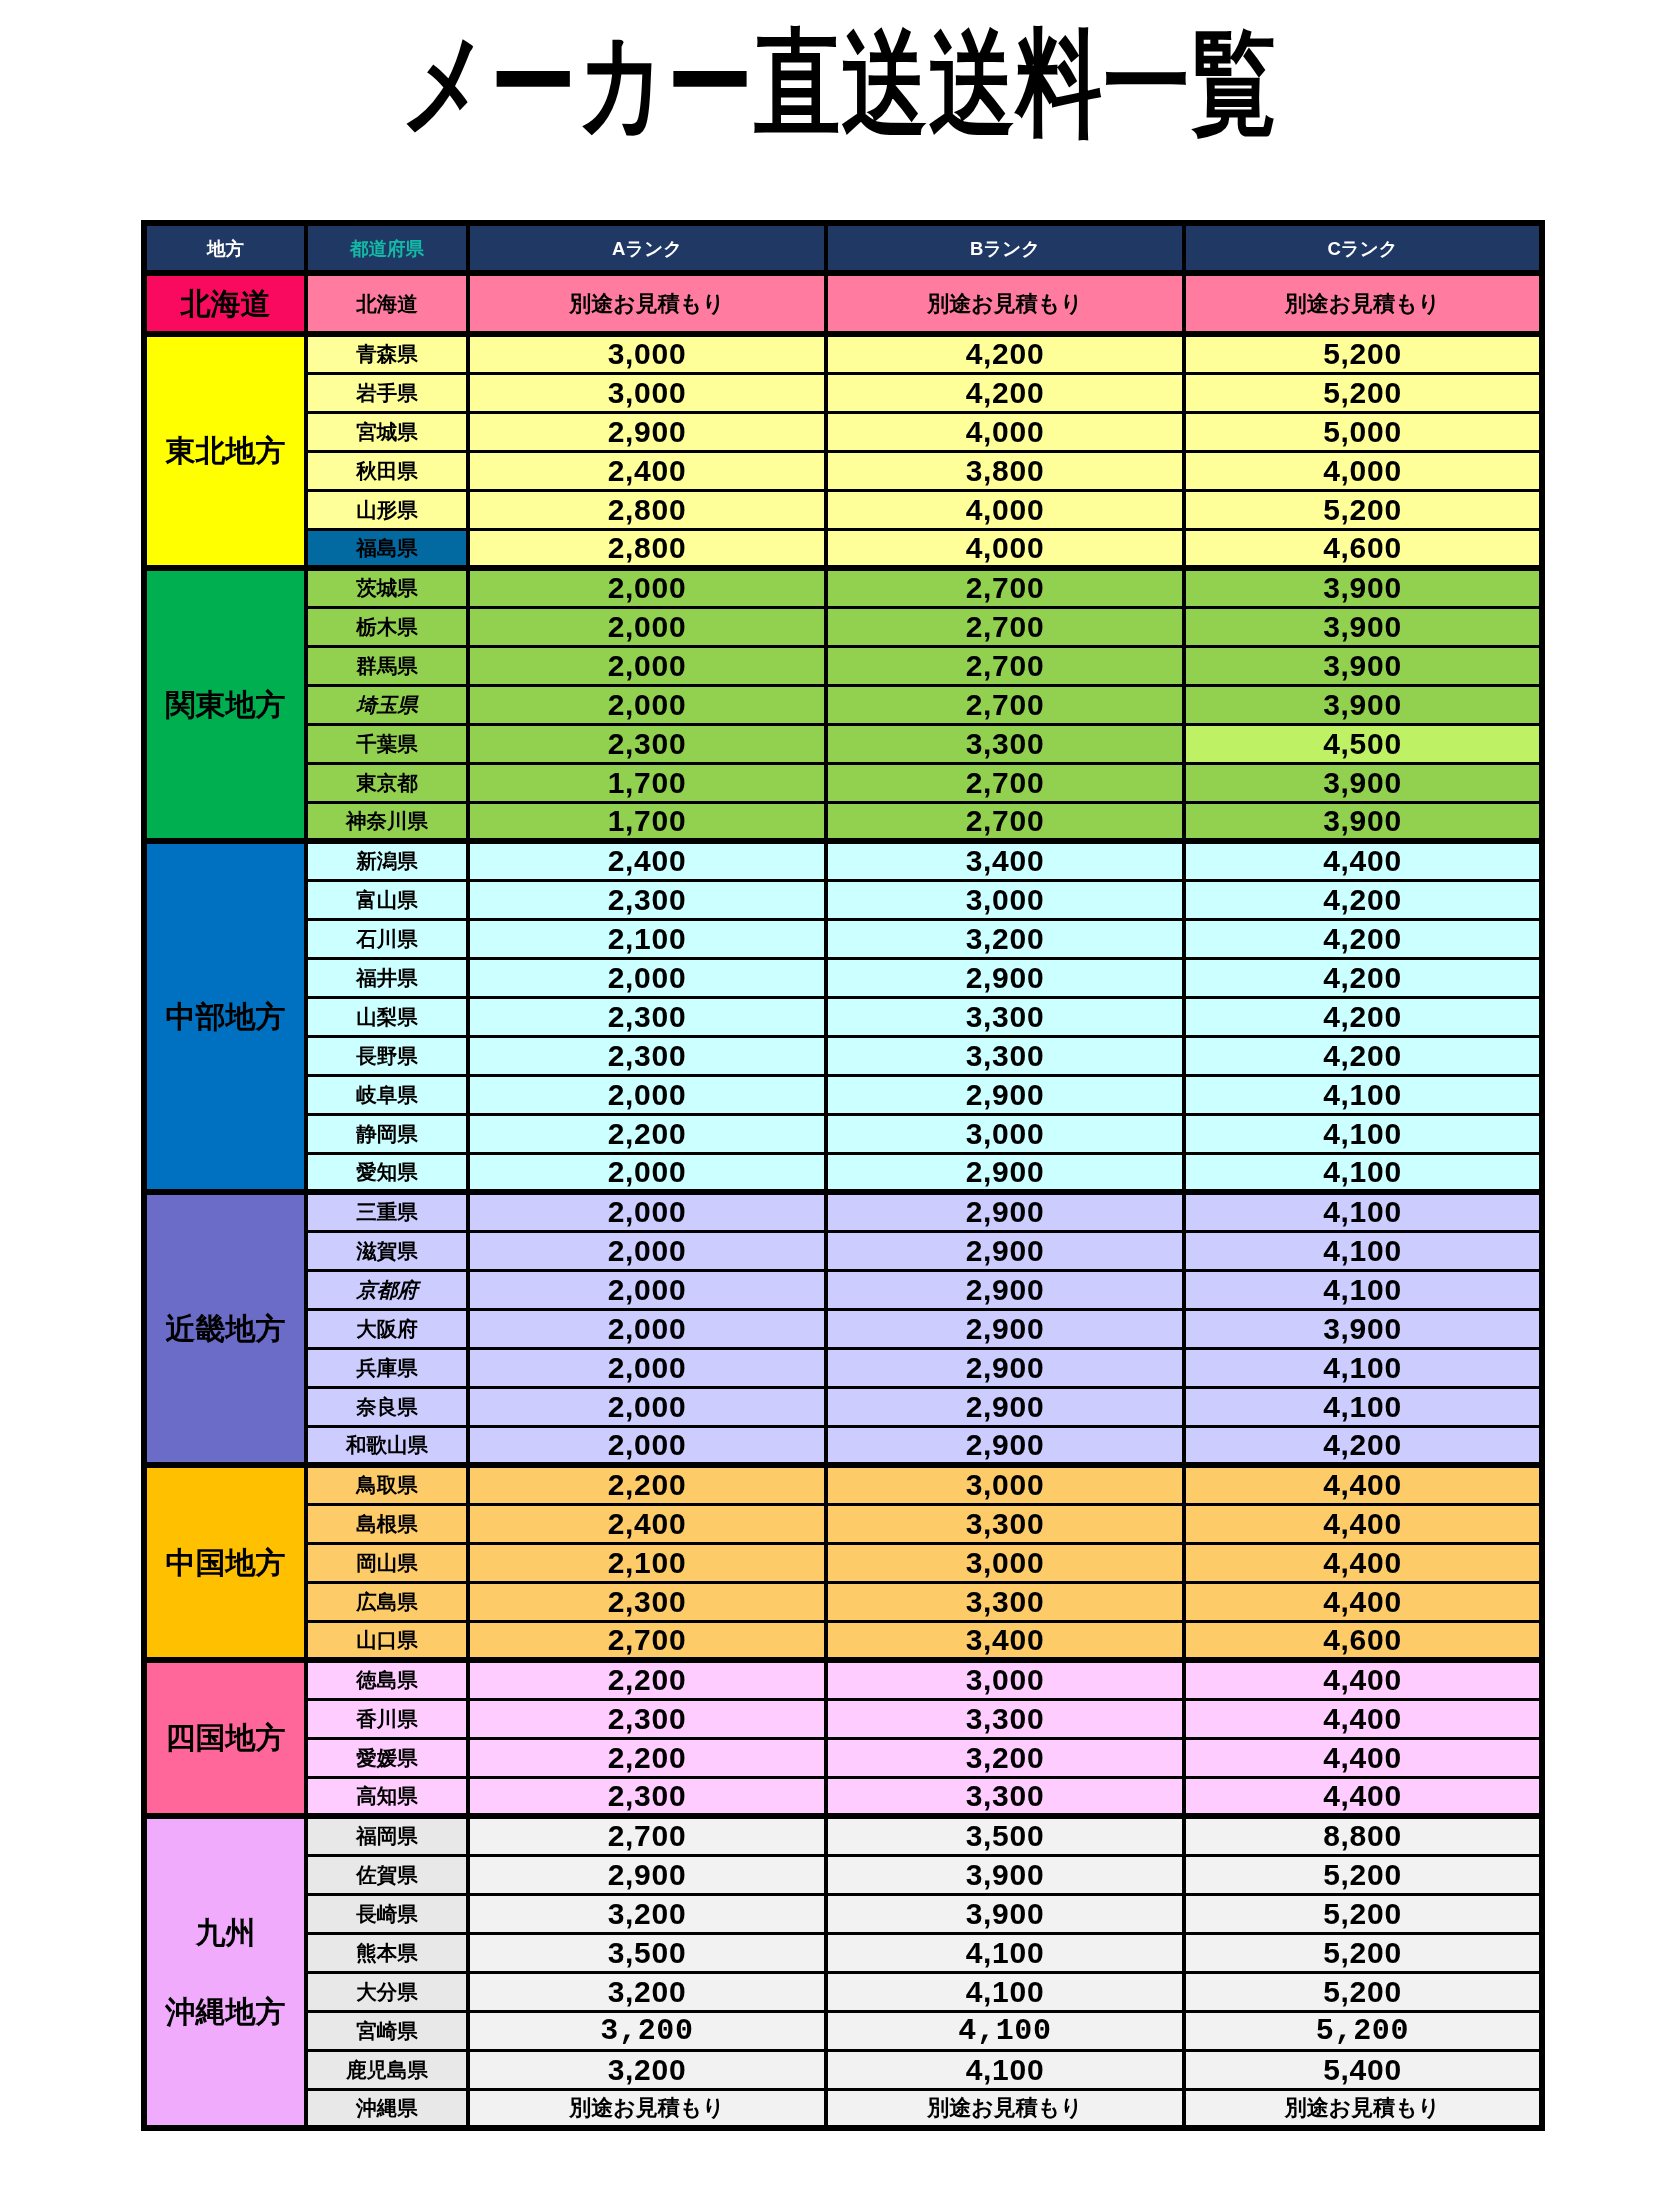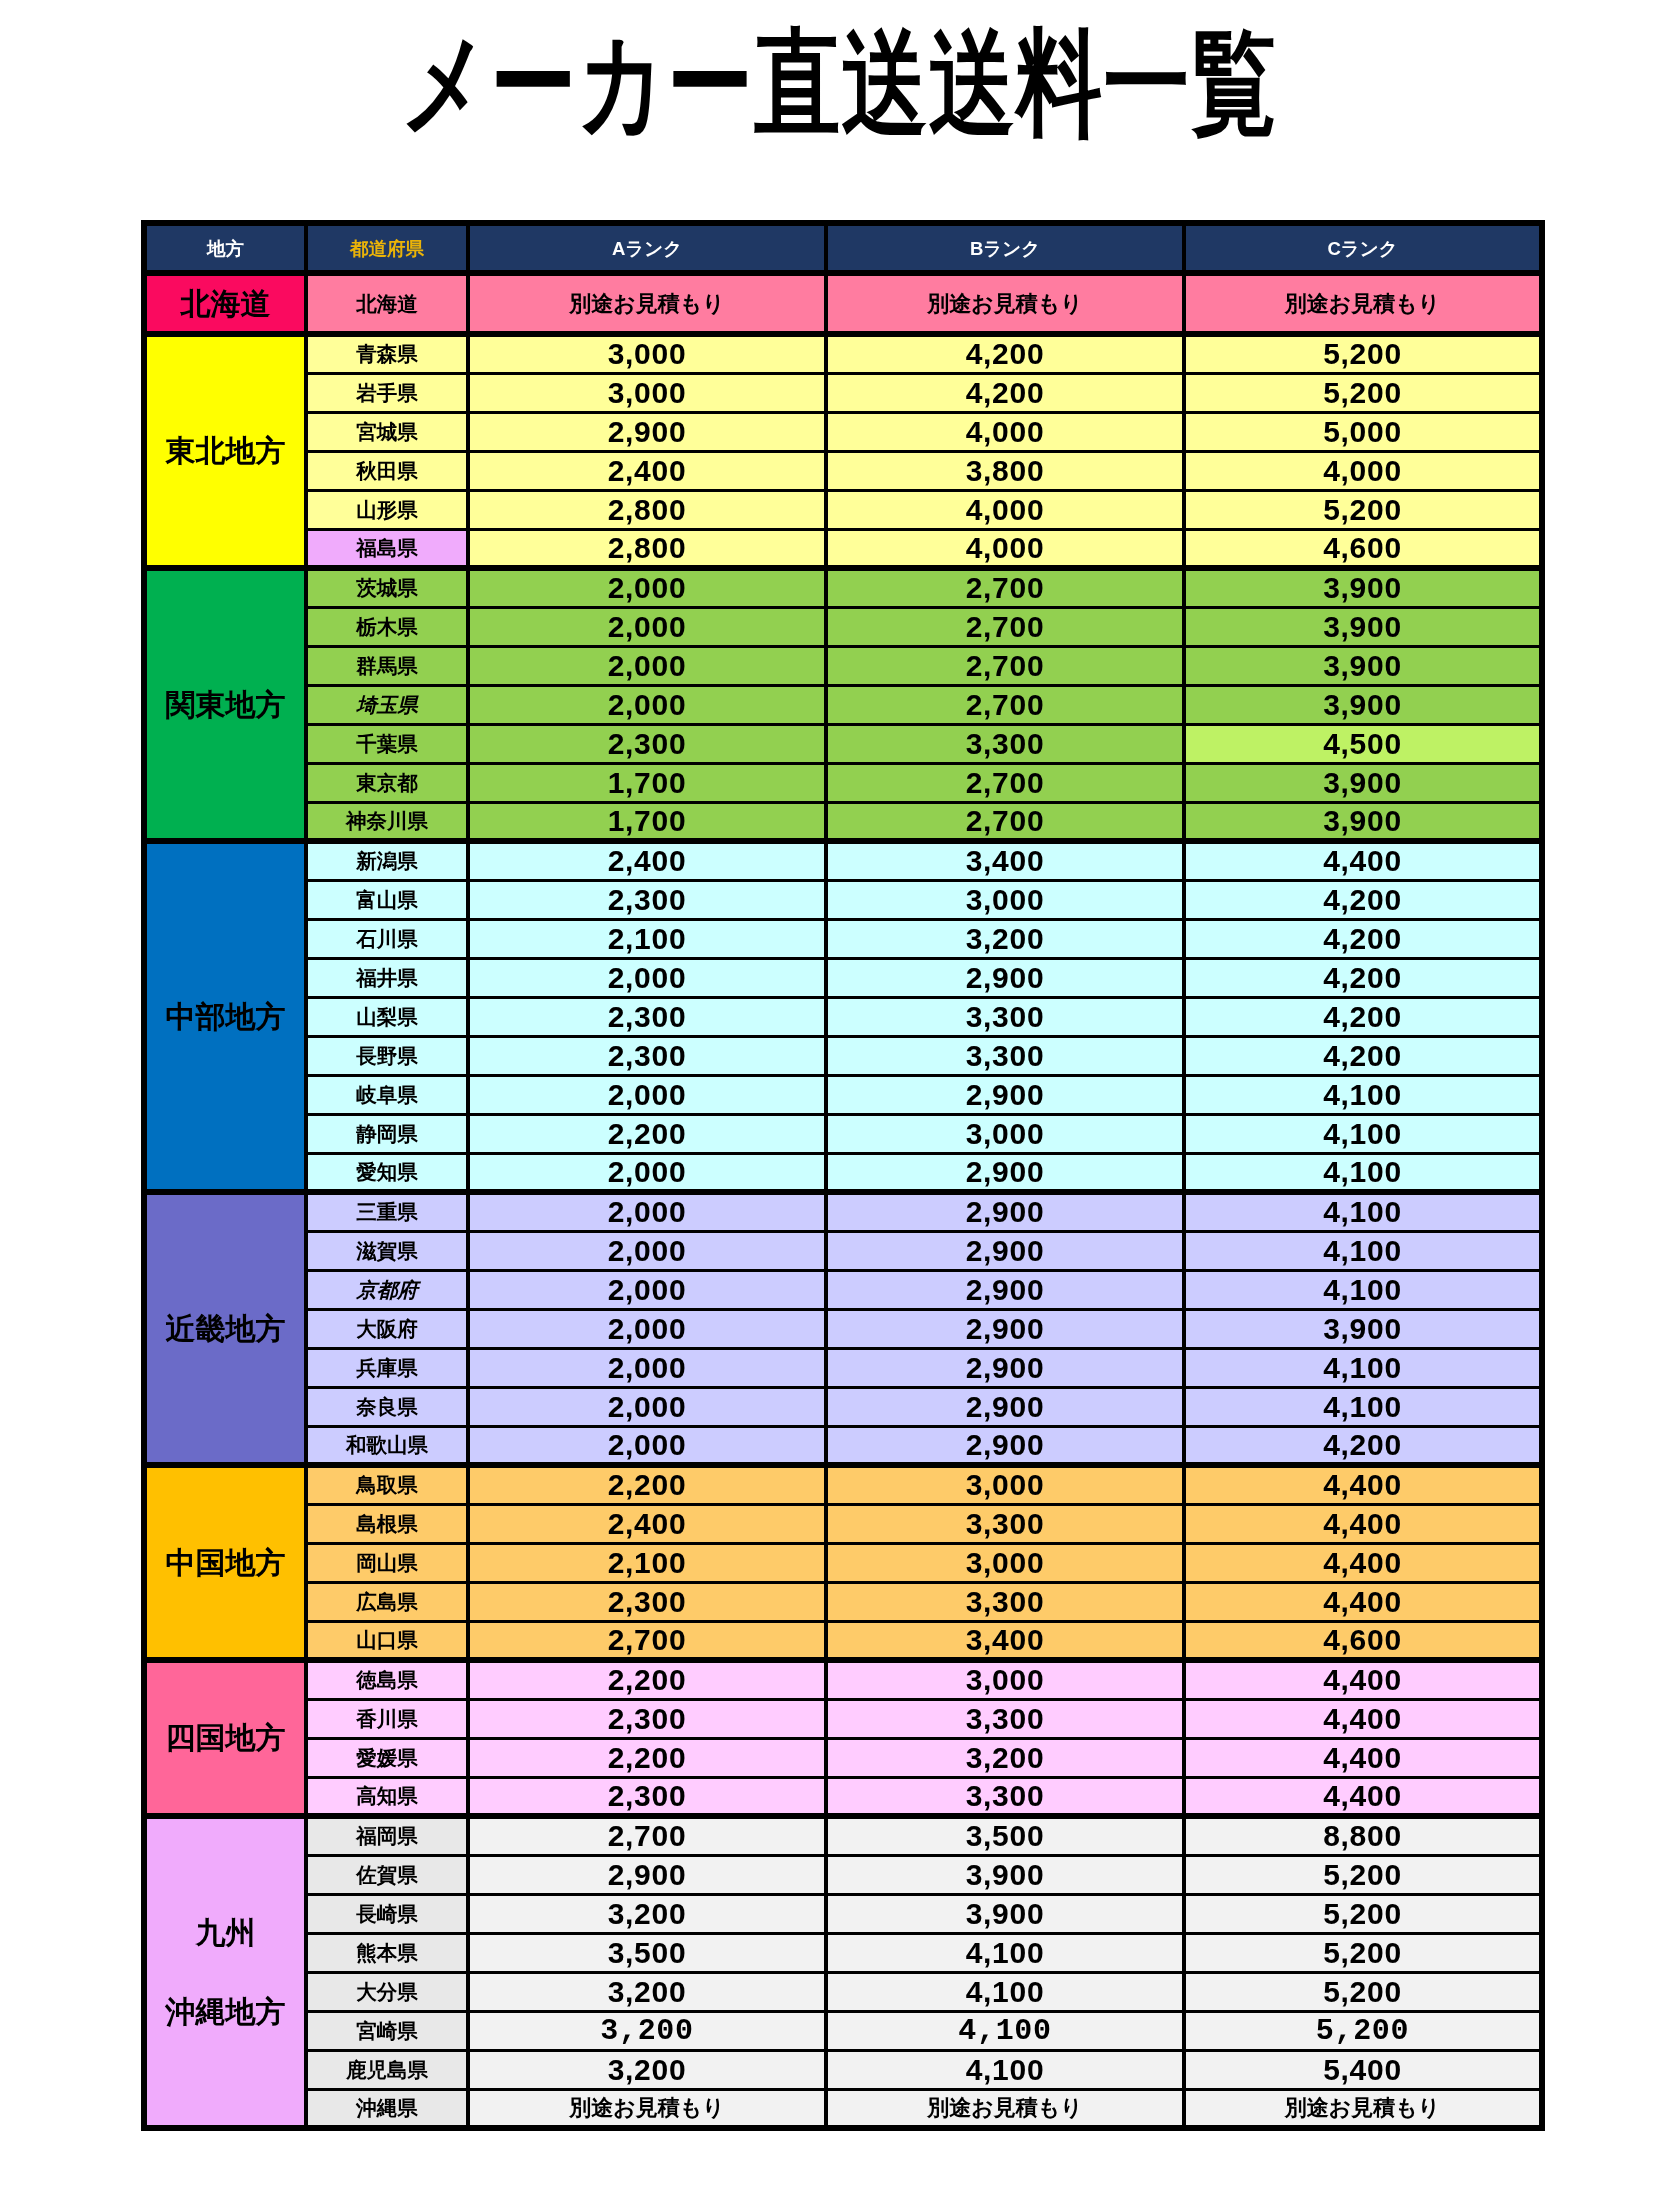--- a/index.html
+++ b/index.html
@@ -47,21 +47,21 @@
   <colgroup>
     <col style="width:162px">
     <col style="width:162px">
     <col style="width:358px">
     <col style="width:358px">
     <col style="width:358px">
   </colgroup>
   <thead>
     <tr>
       <th style="background: rgb(31, 56, 100); color: rgb(255, 255, 255);">地方</th>
-      <th style="background: rgb(31, 56, 100); color: #eab308;">都道府県</th>
+      <th style="background: rgb(31, 56, 100); color: #14b8a6;">都道府県</th>
       <th style="background: rgb(31, 56, 100); color: rgb(255, 255, 255);">Aランク</th>
       <th style="background: rgb(31, 56, 100); color: rgb(255, 255, 255);">Bランク</th>
       <th style="background: rgb(31, 56, 100); color: rgb(255, 255, 255);">Cランク</th>
     </tr>
   </thead>
   <tbody>
   <tr class="group-start" style="height: 61px;">
         <td class="region-cell" rowspan="1" style="background: rgb(250, 10, 95);">
           <span class="region-line">北海道</span>
         </td>
@@ -97,21 +97,21 @@
         <td class="fee-cell" style="background: rgb(255, 255, 153);">3,800</td>
         <td class="fee-cell" style="background: rgb(255, 255, 153);">4,000</td>
       </tr>
       <tr style="height: 39px;">
         <td class="pref-cell" style="background: rgb(255, 255, 153);">山形県</td>
         <td class="fee-cell" style="background: rgb(255, 255, 153);">2,800</td>
         <td class="fee-cell" style="background: rgb(255, 255, 153);">4,000</td>
         <td class="fee-cell" style="background: rgb(255, 255, 153);">5,200</td>
       </tr>
       <tr style="height: 39px;">
-        <td class="pref-cell" style="background: #f0abfc;">福島県</td>
+        <td class="pref-cell" style="background: #0369a1;">福島県</td>
         <td class="fee-cell" style="background: rgb(255, 255, 153);">2,800</td>
         <td class="fee-cell" style="background: rgb(255, 255, 153);">4,000</td>
         <td class="fee-cell" style="background: rgb(255, 255, 153);">4,600</td>
       </tr>
       <tr class="group-start" style="height: 39px;">
         <td class="region-cell" rowspan="7" style="background: rgb(0, 176, 80);">
           <span class="region-line">関東地方</span>
         </td>
         <td class="pref-cell" style="background: rgb(146, 208, 80);">茨城県</td>
         <td class="fee-cell" style="background: rgb(146, 208, 80);">2,000</td>

